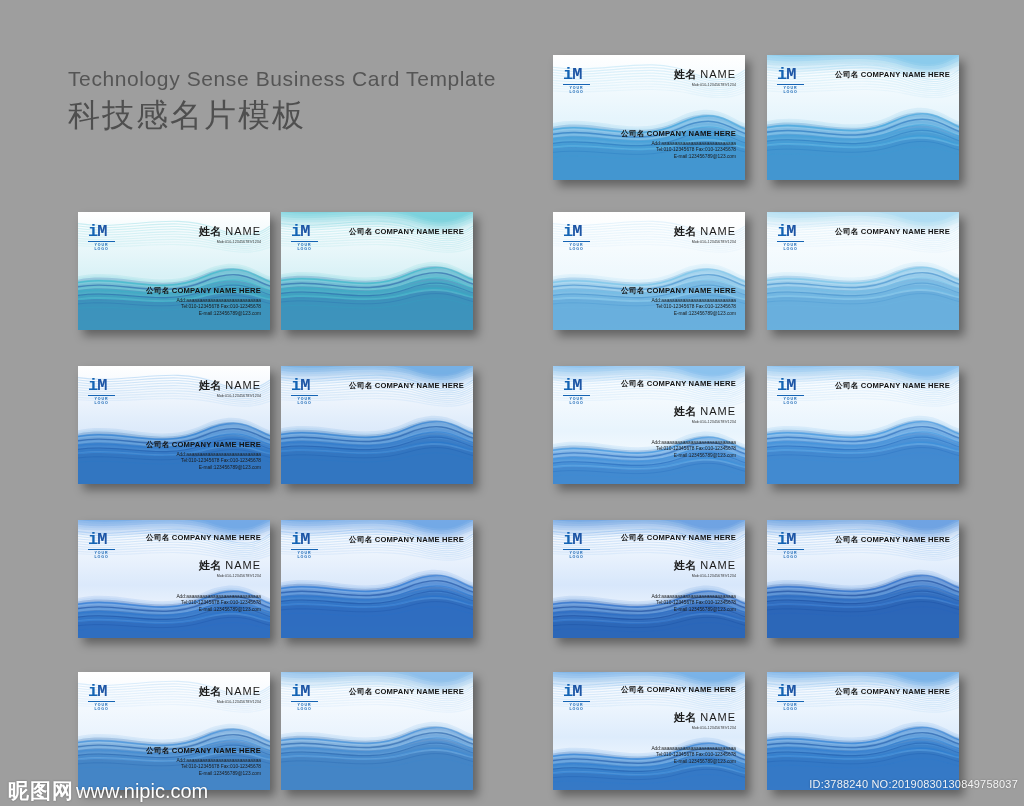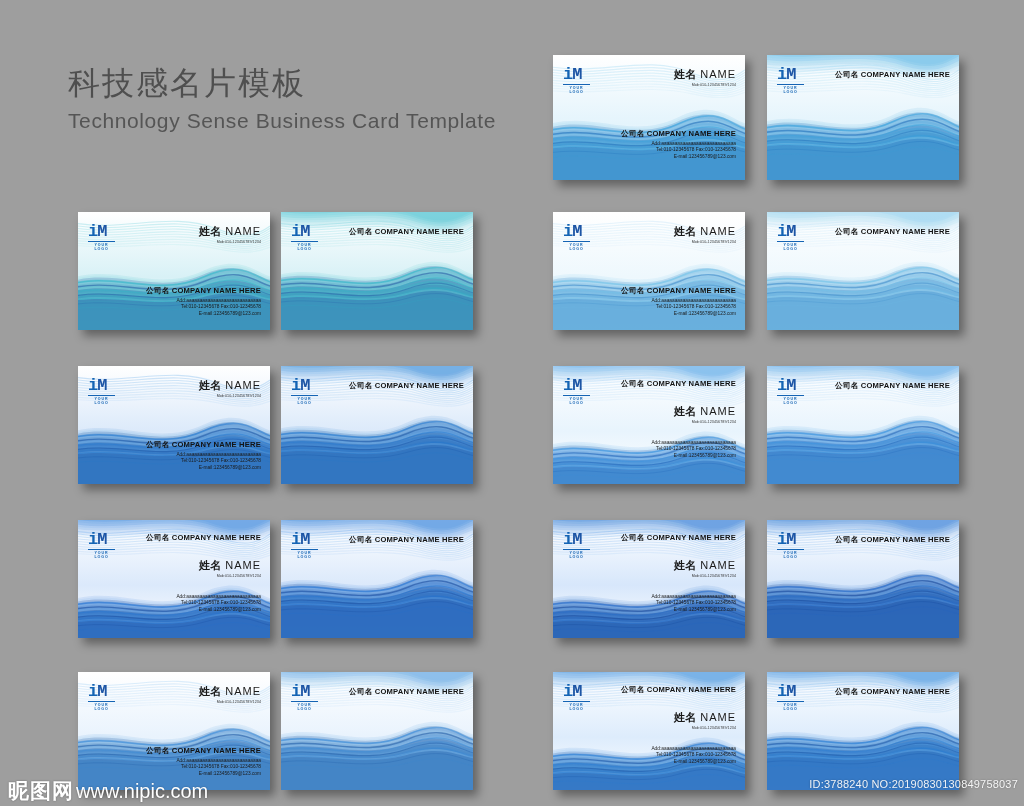--- a/index.html
+++ b/index.html
@@ -125,22 +125,22 @@
     color: rgba(255,255,255,0.92);
     letter-spacing: 0.2px;
     z-index: 40;
     text-shadow: 0 0 2px rgba(0,0,0,0.3);
   }
 </style>
 </head>
 <body>
 
 <div id="title-block">
+  <div id="title-en">Technology Sense Business Card Template</div>
   <div id="title-cn">科技感名片模板</div>
-  <div id="title-en">Technology Sense Business Card Template</div>
 </div>
 
 <div id="cards-layer">
     <div class="card" style="left: 553px; top: 55px; width: 192px; height: 125px;">
       <div class="card-inner">
      <div class="waves">
           <svg viewBox="0 0 200 120" preserveAspectRatio="none" xmlns="http://www.w3.org/2000/svg">
     <defs>
       <linearGradient id="g_r1c3" x1="0" y1="0" x2="0" y2="1">
         <stop offset="0%" stop-color="#ffffff"></stop>

